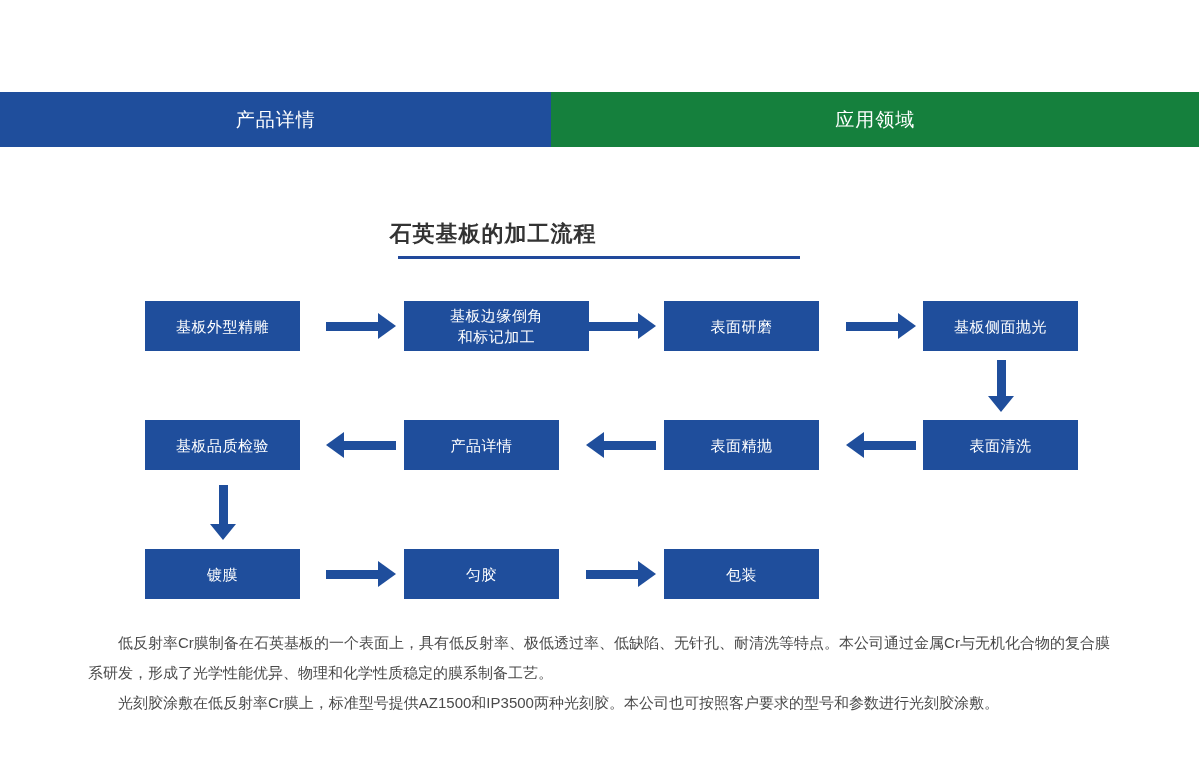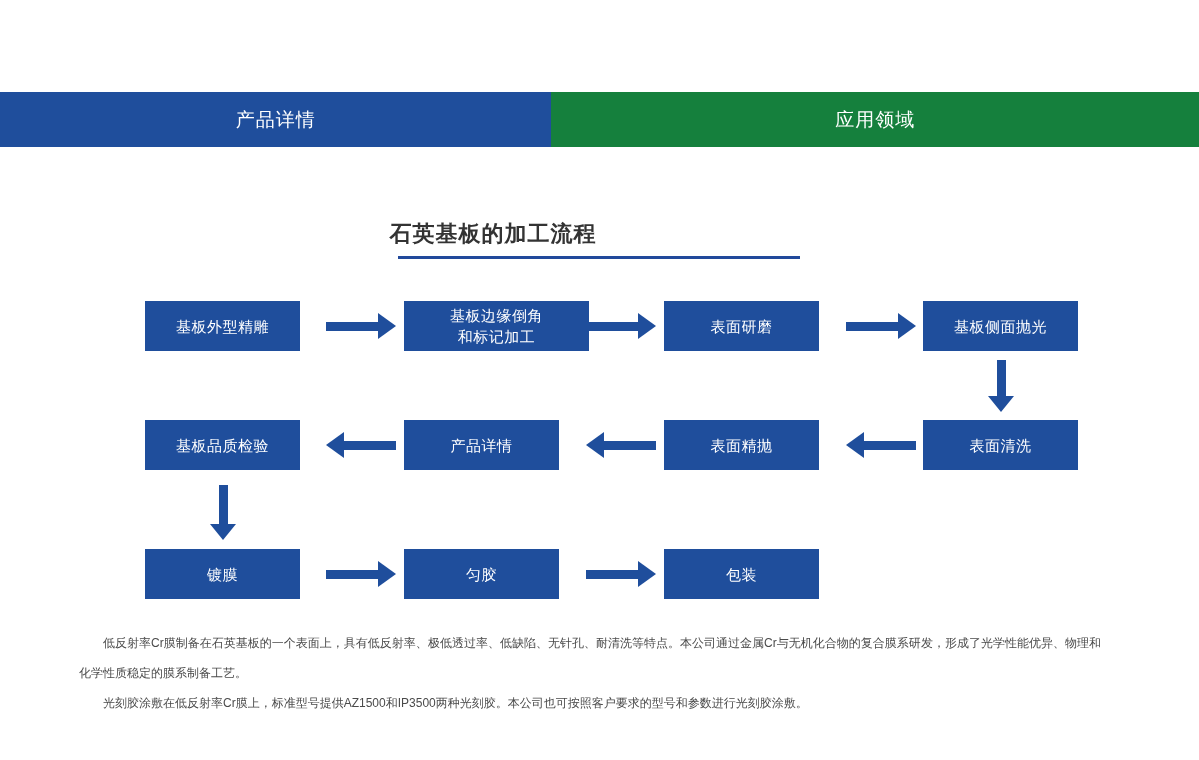--- a/index.html
+++ b/index.html
@@ -143,24 +143,24 @@
     width: 0;
     height: 0;
     border-left: 13px solid transparent;
     border-right: 13px solid transparent;
     border-top: 16px solid #1f4e9c;
   }
 
   
   .body-text {
     position: absolute;
-    left: 79px;
+    left: 88px;
     top: 628px;
     width: 1022px;
-    font-size: 12px;
+    font-size: 15px;
     line-height: 30px;
     color: #4a4a4a;
     text-align: justify;
   }
   .body-text p {
     margin: 0;
     text-indent: 2em;
   }
 </style>
 </head>

